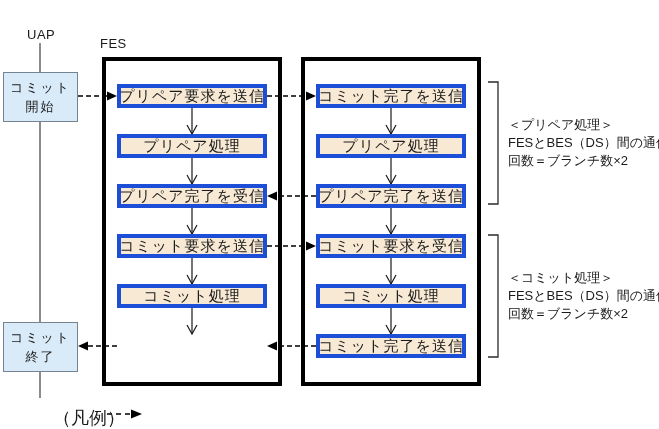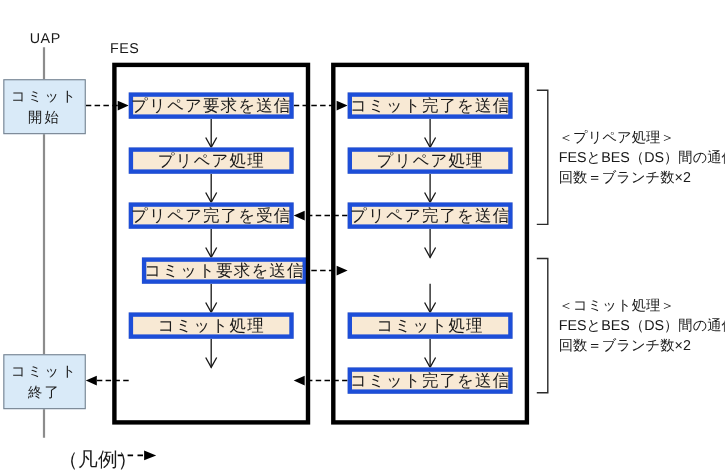--- a/index.html
+++ b/index.html
@@ -138,27 +138,28 @@
   </div>
   <div class="tbox" style="left:3px;top:298px">
     <span>コミット</span>
     <span>終了</span>
   </div>
 
   <div class="frame" style="left:102px;top:33px"></div>
   <div class="pbox" style="left:117px;top:60px">プリペア要求を送信</div>
   <div class="pbox" style="left:117px;top:110px">プリペア処理</div>
   <div class="pbox" style="left:117px;top:160px">プリペア完了を受信</div>
-  <div class="pbox" style="left:129px;top:210px">コミット要求を送信</div>
+  <div class="pbox" style="left:117px;top:210px">コミット要求を送信</div>
   <div class="pbox" style="left:117px;top:260px">コミット処理</div>
 
   <div class="frame" style="left:301px;top:33px"></div>
   <div class="pbox" style="left:316px;top:60px">コミット完了を送信</div>
   <div class="pbox" style="left:316px;top:110px">プリペア処理</div>
   <div class="pbox" style="left:316px;top:160px">プリペア完了を送信</div>
+  <div class="pbox" style="left:316px;top:210px">コミット要求を受信</div>
   <div class="pbox" style="left:316px;top:260px">コミット処理</div>
   <div class="pbox" style="left:316px;top:310px">コミット完了を送信</div>
 
   <div class="anno" style="left:508px;top:92px">
     <div>＜プリペア処理＞</div>
     <div>FESとBES（DS）間の通信</div>
     <div>回数＝ブランチ数×2</div>
   </div>
   <div class="anno" style="left:508px;top:245px">
     <div>＜コミット処理＞</div>

